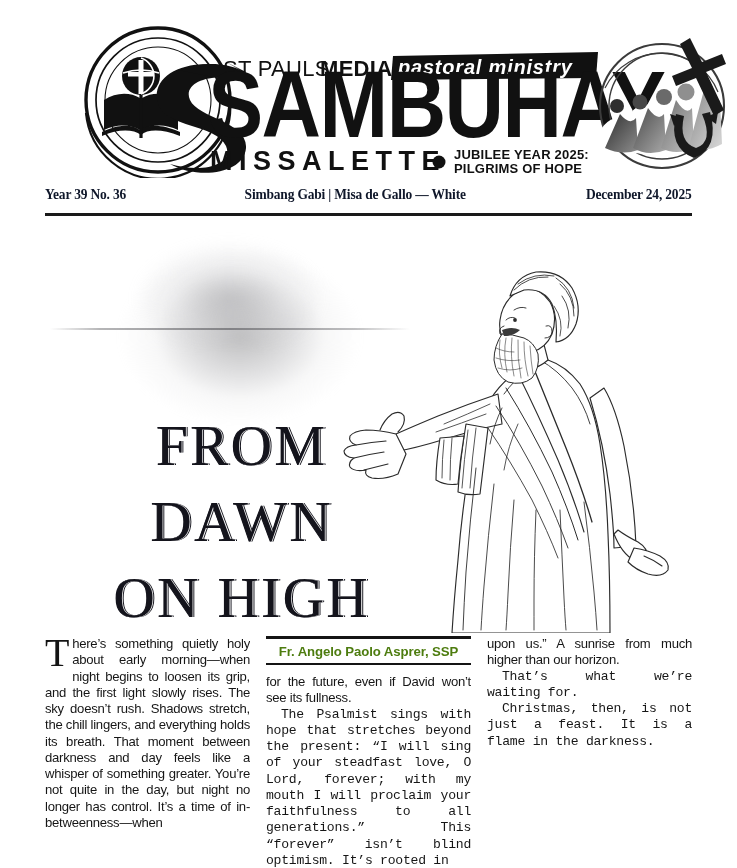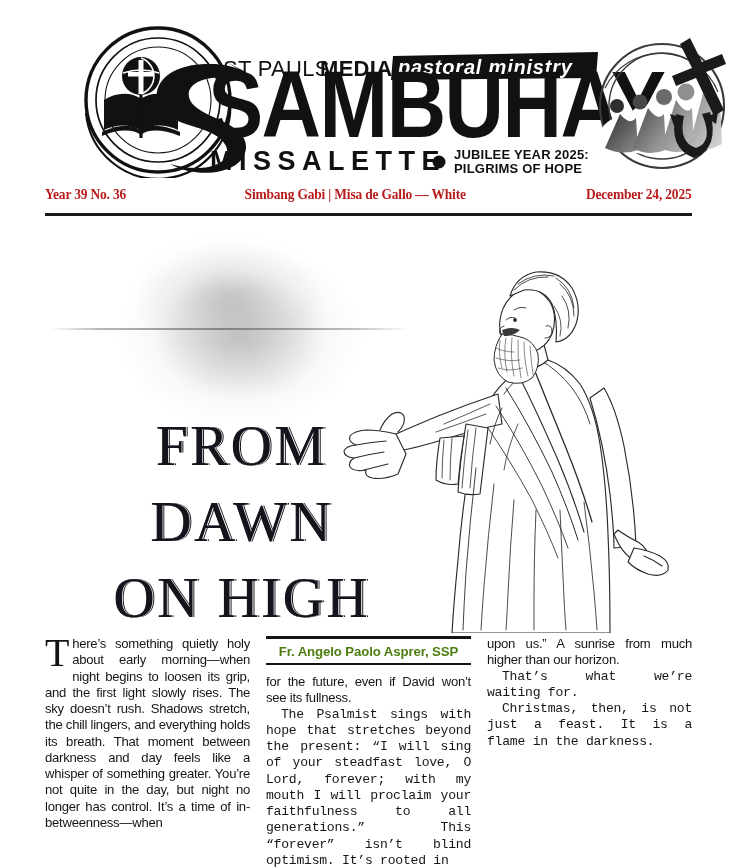--- a/index.html
+++ b/index.html
@@ -47,21 +47,21 @@
     left: 45px;
     top: 186px;
     width: 647px;
     display: flex;
     align-items: baseline;
     justify-content: space-between;
     font-family: "Liberation Serif", serif;
     font-weight: bold;
     font-size: 14.5px;
     letter-spacing: -0.2px;
-    color: #b91c1c;
+    color: #0f172a;
   }
   .infobar .issue { flex: 0 0 auto; transform: scaleX(0.93); transform-origin: left center; }
   .infobar .occasion { flex: 1 1 auto; text-align: center; transform: scaleX(0.93); }
   .infobar .date { flex: 0 0 auto; text-align: right; transform: scaleX(0.93); transform-origin: right center; }
 
   .rule-thick {
     position: absolute;
     left: 45px;
     top: 213px;
     width: 647px;

